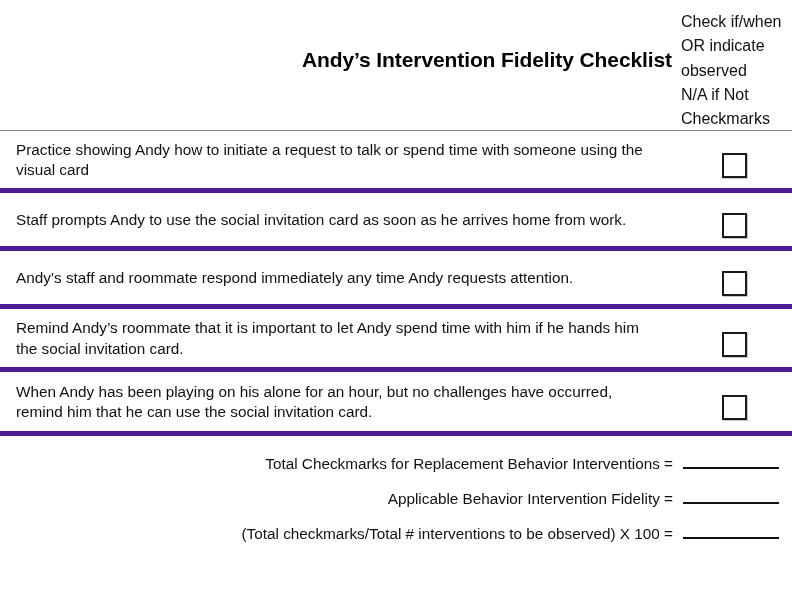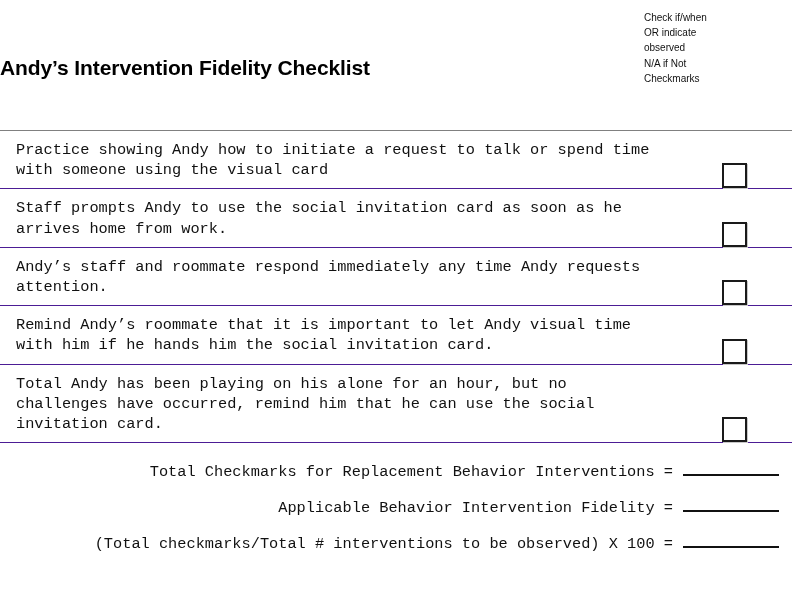--- a/index.html
+++ b/index.html
@@ -23,54 +23,53 @@
 
   
   .header-band {
     position: relative;
     height: 130px;
     box-sizing: border-box;
   }
   .title {
     position: absolute;
     left: 0;
-    top: 56px;
+    top: 48px;
     width: 672px;
-    text-align: left;
+    text-align: right;
     font-size: 21px;
     font-weight: bold;
     letter-spacing: -0.1px;
     line-height: 1.1;
   }
   .header-note {
     position: absolute;
-    left: 644px;
+    left: 681px;
     top: 10px;
     width: 105px;
-    font-size: 10px;
+    font-size: 16px;
     line-height: 1.52;
     color: #111111;
   }
   .header-note div {
     white-space: nowrap;
   }
 
   
   .table {
     width: 792px;
     border-top: 1px solid #808080;
     box-sizing: border-box;
   }
   .row {
     display: flex;
-    align-items: flex-end;
-    border-bottom: 1px solid #4c1d95;
+    align-items: center;
+    border-bottom: 5px solid #4c1d95;
     box-sizing: border-box;
     min-height: 58px;
-    font-family: Liberation Mono, monospace;
   }
   .row-text {
     flex: 0 0 672px;
     width: 672px;
     box-sizing: border-box;
     padding: 9px 14px 8px 16px;
     font-size: 15.3px;
     line-height: 1.32;
     color: #111111;
   }
@@ -96,21 +95,20 @@
   
   .totals {
     padding-top: 18px;
   }
   .total-line {
     display: flex;
     align-items: baseline;
     justify-content: flex-end;
     margin-bottom: 16px;
     padding-right: 13px;
-    font-family: Liberation Mono, monospace;
   }
   .total-label {
     font-size: 15.3px;
     color: #111111;
     white-space: nowrap;
   }
   .total-blank {
     display: inline-block;
     width: 96px;
     margin-left: 10px;
@@ -152,28 +150,28 @@
     </div>
 
     <div class="row">
       <div class="row-text">Andy’s staff and roommate respond immediately any time Andy requests attention.</div>
       <div class="row-check">
         <div class="checkbox"></div>
       </div>
     </div>
 
     <div class="row">
-      <div class="row-text">Remind Andy’s roommate that it is important to let Andy visual time with him if he hands him the social invitation card.</div>
+      <div class="row-text">Remind Andy’s roommate that it is important to let Andy spend time with him if he hands him the social invitation card.</div>
       <div class="row-check">
         <div class="checkbox"></div>
       </div>
     </div>
 
     <div class="row tall">
-      <div class="row-text">Total Andy has been playing on his alone for an hour, but no challenges have occurred, remind him that he can use the social invitation card.</div>
+      <div class="row-text">When Andy has been playing on his alone for an hour, but no challenges have occurred, remind him that he can use the social invitation card.</div>
       <div class="row-check">
         <div class="checkbox"></div>
       </div>
     </div>
 
   </div>
 
   <div class="totals">
 
     <div class="total-line">

